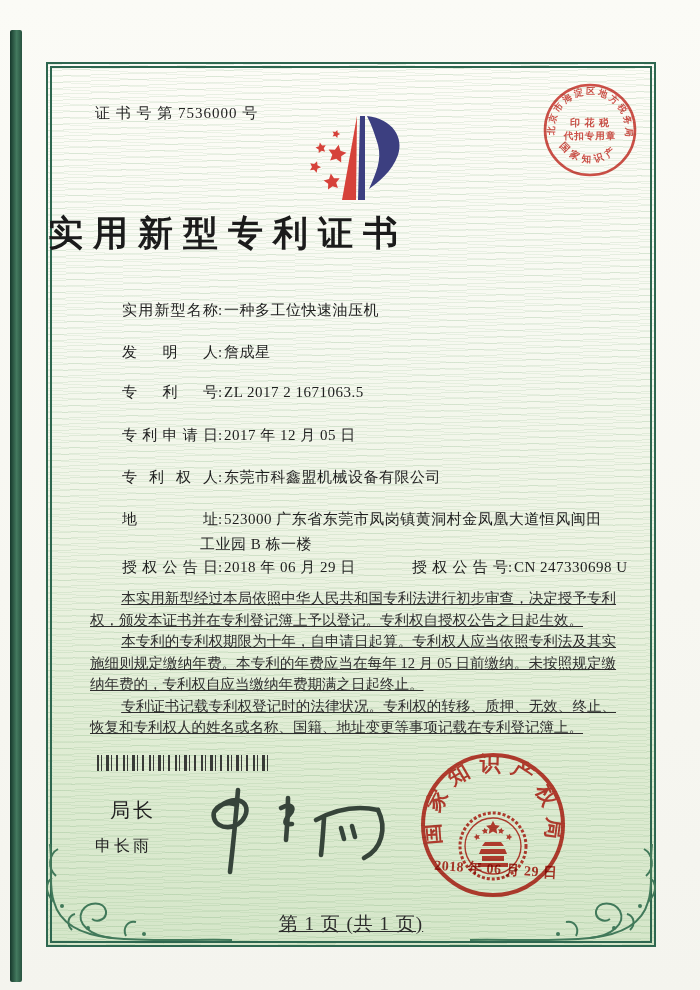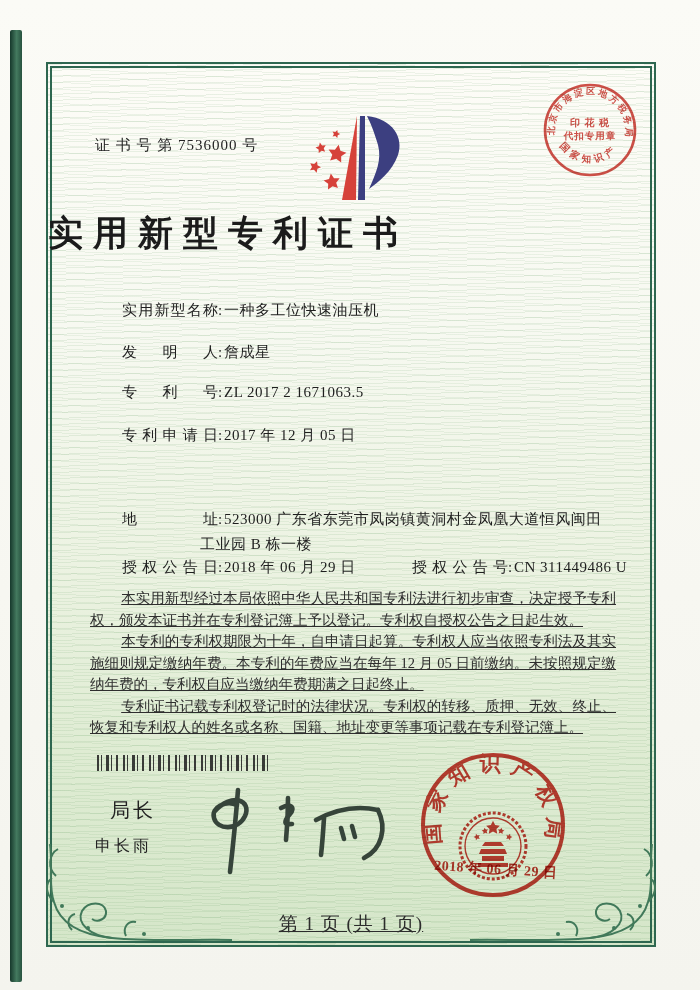--- a/index.html
+++ b/index.html
@@ -22,21 +22,21 @@
     background:
       repeating-linear-gradient(178deg, rgba(96,156,96,.13) 0 1px, rgba(0,0,0,0) 1px 6px),
       repeating-linear-gradient(183deg, rgba(96,156,96,.10) 0 1px, rgba(0,0,0,0) 1px 7px),
       linear-gradient(180deg,#fdfcf7 0%,#f7f9f1 30%,#edf3e3 55%,#dfecd3 78%,#d5e6c9 100%);
     overflow:visible;
   }
   .cert::before{
     content:"";position:absolute;inset:2px;border:2px solid #2e6750;pointer-events:none;
   }
   .cert-no{
-    position:absolute;left:47px;top:40px;font-size:15px;letter-spacing:1px;color:#242424;margin-top:32px;
+    position:absolute;left:47px;top:40px;font-size:15px;letter-spacing:1px;color:#242424;
   }
   .logo{position:absolute;left:242px;top:48px;width:132px;height:96px;}
   .tax-stamp{
     position:absolute;left:492px;top:16px;width:100px;height:100px;z-index:3;
     mix-blend-mode:multiply;opacity:.92;
   }
   .title{
     position:absolute;left:0;top:146px;width:100%;text-align:left;
     font-size:35px;font-weight:700;letter-spacing:10px;color:#1b1b1b;white-space:nowrap;
   }
@@ -130,28 +130,31 @@
   </div>
   <div class="frow" style="top:275px">
     <span class="flabel">发明人</span><span class="fcolon">:</span><span class="fvalue">詹成星</span>
   </div>
   <div class="frow" style="top:315px">
     <span class="flabel">专利号</span><span class="fcolon">:</span><span class="fvalue">ZL 2017 2 1671063.5</span>
   </div>
   <div class="frow" style="top:358px">
     <span class="flabel">专利申请日</span><span class="fcolon">:</span><span class="fvalue">2017 年 12 月 05 日</span>
   </div>
+  <div class="frow" style="top:400px">
+    <span class="flabel">专利权人</span><span class="fcolon">:</span><span class="fvalue">东莞市科鑫盟机械设备有限公司</span>
+  </div>
   <div class="frow" style="top:442px">
     <span class="flabel">地址</span><span class="fcolon">:</span><span class="fvalue">523000 广东省东莞市凤岗镇黄洞村金凤凰大道恒风闽田</span>
     <div class="fvalue2">工业园 B 栋一楼</div>
   </div>
   <div class="frow" style="top:490px">
     <span class="flabel">授权公告日</span><span class="fcolon">:</span><span class="fvalue">2018 年 06 月 29 日</span>
     <span class="grant-right">
-      <span class="flabel">授权公告号</span><span class="fcolon">:</span><span class="fvalue">CN 311449486 U</span>
+      <span class="flabel">授权公告号</span><span class="fcolon">:</span><span class="fvalue">CN 247330698 U</span>
     </span>
   </div>
 
   <div class="body-text">
     <p>本实用新型经过本局依照中华人民共和国专利法进行初步审查，决定授予专利权，颁发本证书并在专利登记簿上予以登记。专利权自授权公告之日起生效。</p>
     <p>本专利的专利权期限为十年，自申请日起算。专利权人应当依照专利法及其实施细则规定缴纳年费。本专利的年费应当在每年 12 月 05 日前缴纳。未按照规定缴纳年费的，专利权自应当缴纳年费期满之日起终止。</p>
     <p>专利证书记载专利权登记时的法律状况。专利权的转移、质押、无效、终止、恢复和专利权人的姓名或名称、国籍、地址变更等事项记载在专利登记簿上。</p>
   </div>
 
   <div class="barcode"></div>

